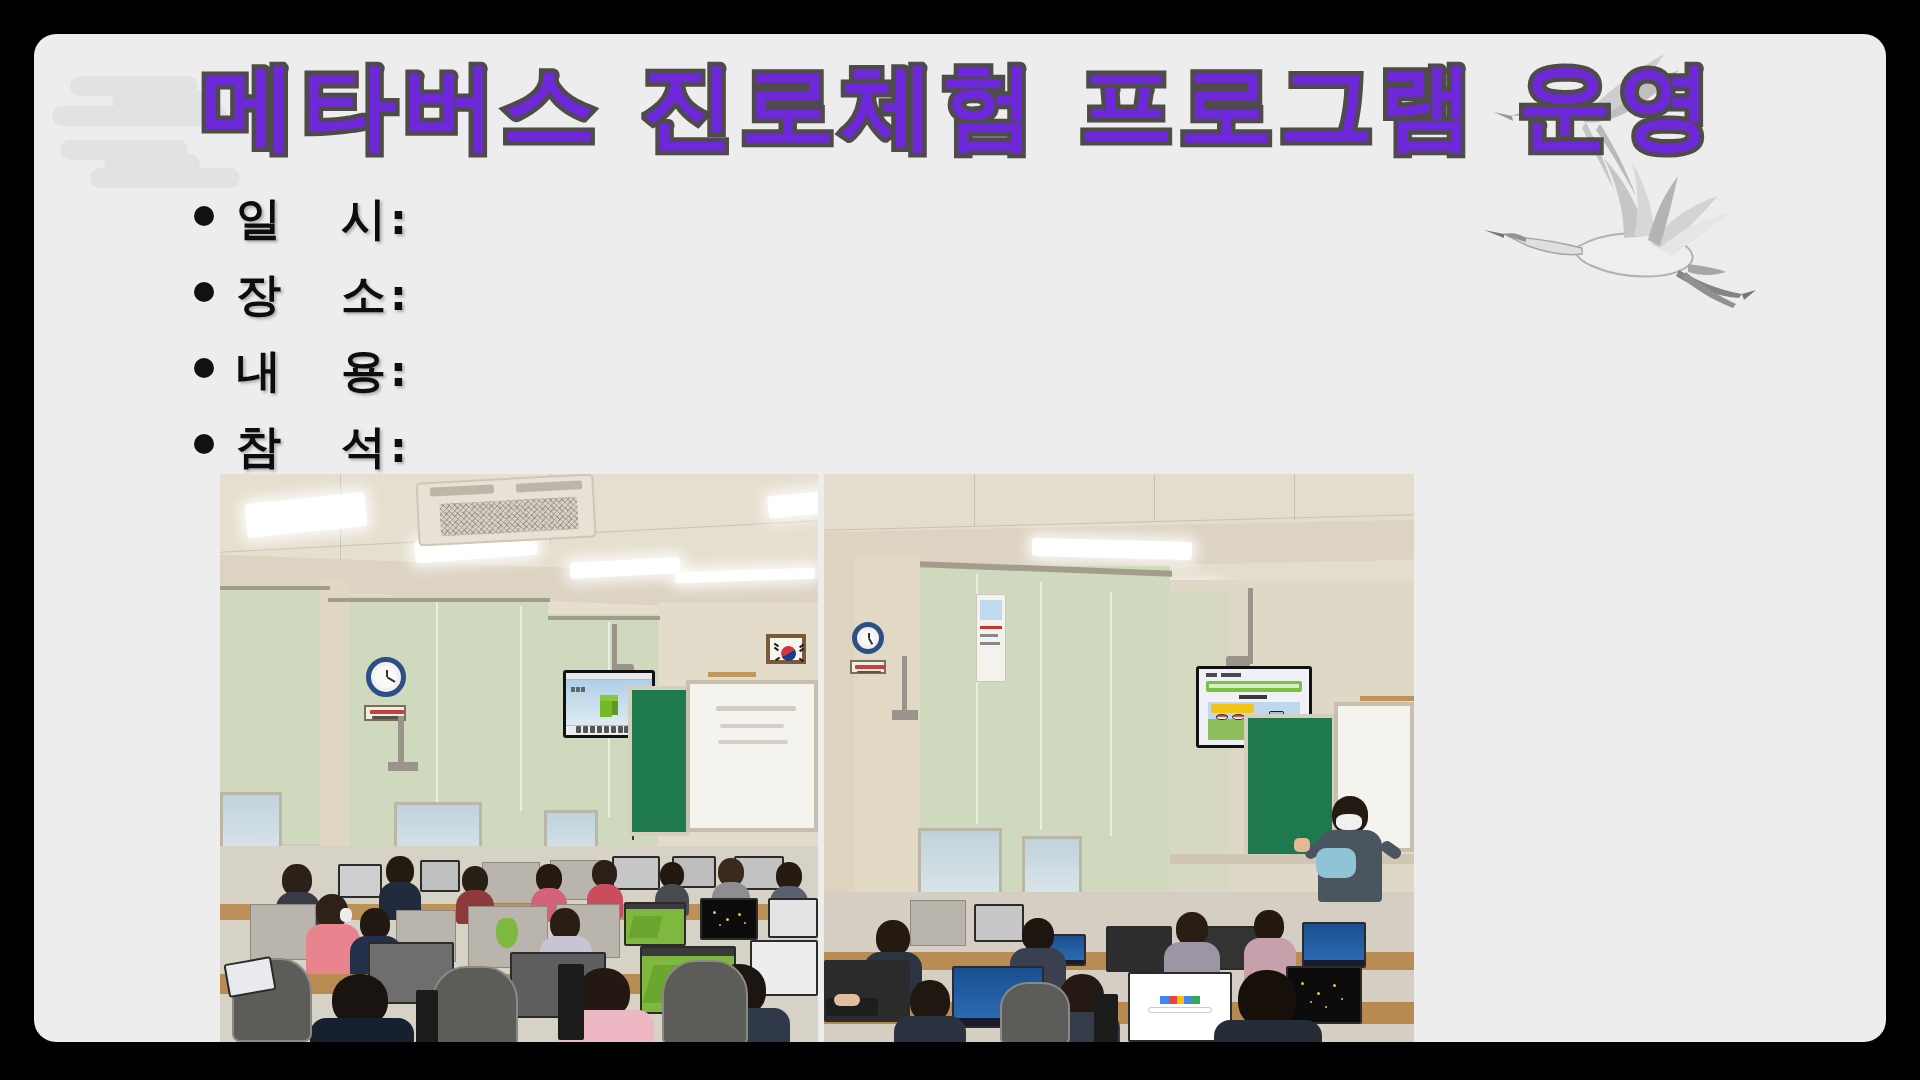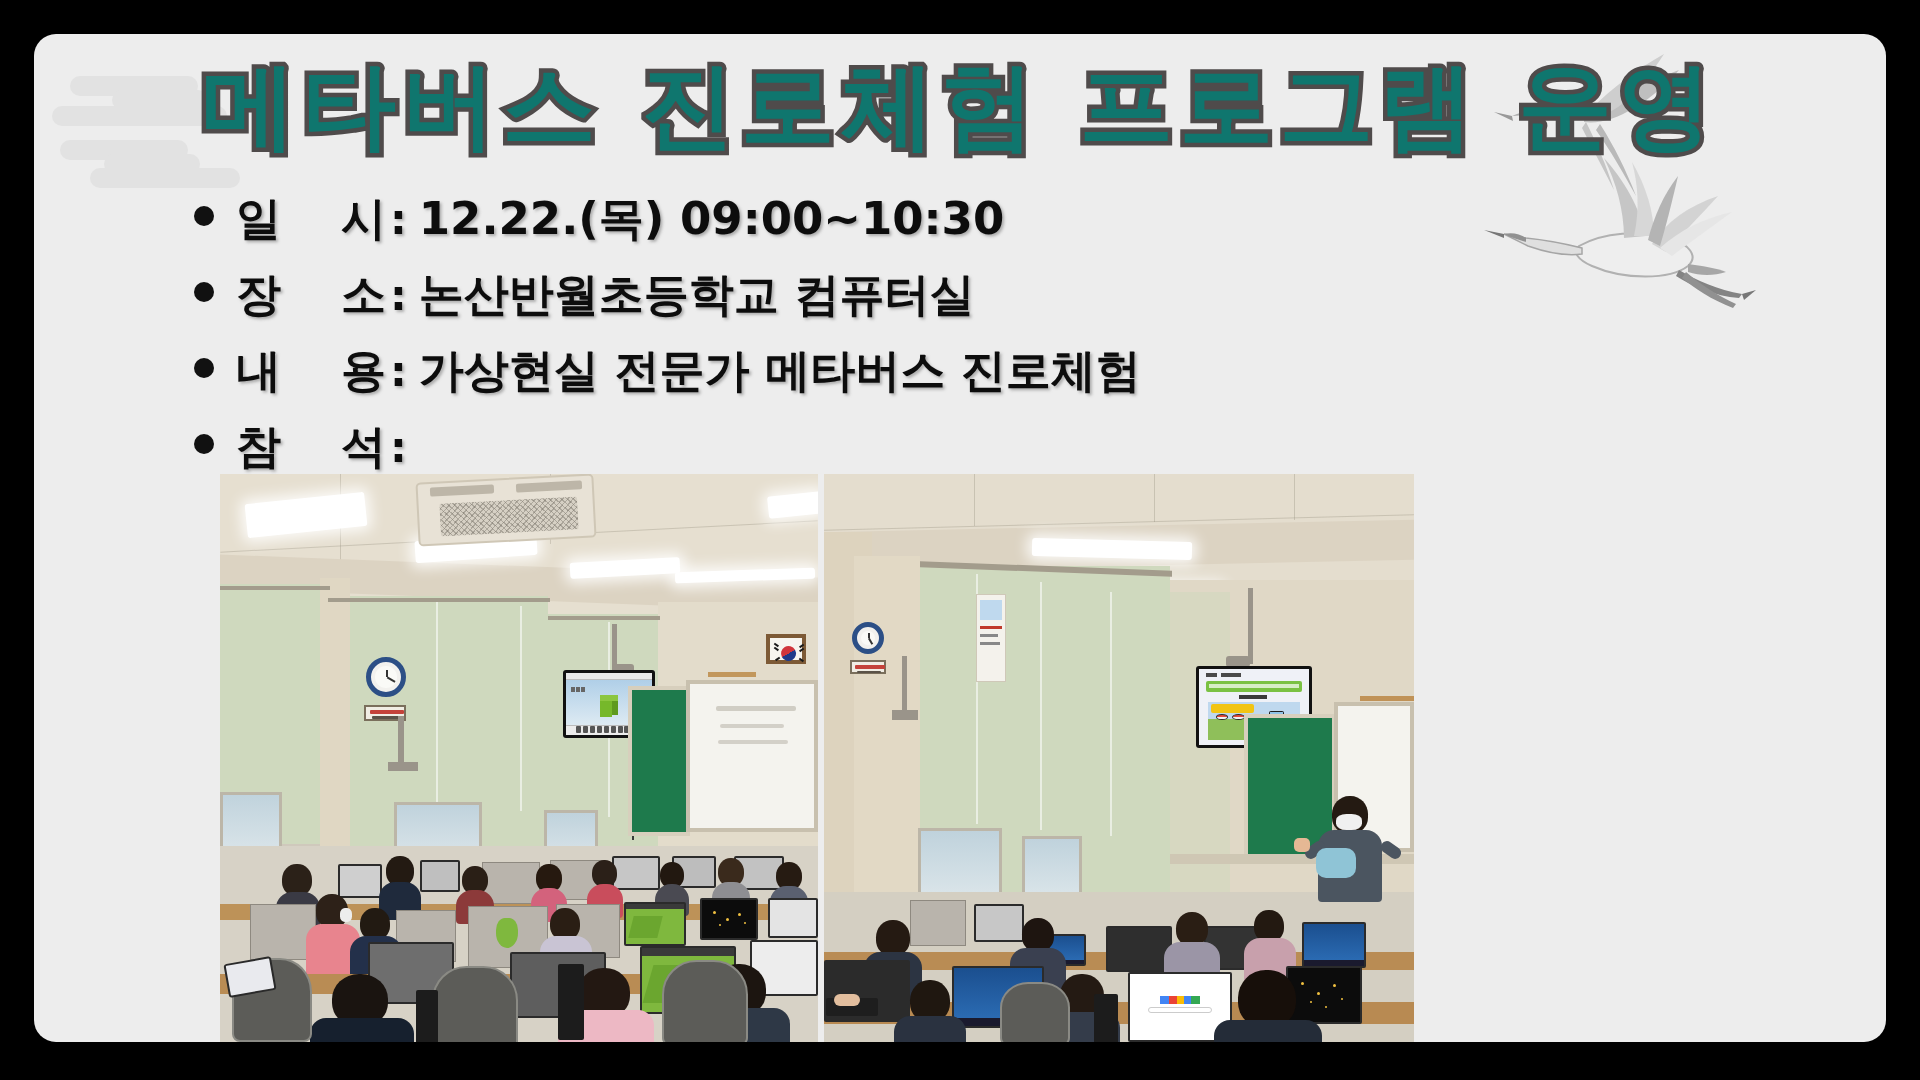--- a/index.html
+++ b/index.html
@@ -36,21 +36,21 @@
     position: absolute; left: 0; top: 18px; width: 1852px;
     text-align: center;
     z-index: 5;
   }
   .title {
     display: inline-block;
     font-family: "DejaVu Sans", sans-serif;
     font-size: 94px;
     font-weight: bold;
     letter-spacing: 6px;
-    color: #0f766e;
+    color: #6d28d9;
     -webkit-text-stroke: 9px #4F4B4B;
     paint-order: stroke fill;
     line-height: 1.15;
     white-space: nowrap;
   }
 
   
   .bullets {
     position: absolute; left: 160px; top: 155px;
     z-index: 6;
@@ -277,41 +277,38 @@
 
     <div class="bullets">
 
       <div class="bullet-row">
         <div class="bullet-dot"></div>
         <div class="bullet-label">
           <span>일</span>
           <span>시</span>
         </div>
         <div class="bullet-sep">:</div>
-        <div class="bullet-value">12.22.(목) 09:00~10:30</div>
       </div>
 
       <div class="bullet-row">
         <div class="bullet-dot"></div>
         <div class="bullet-label">
           <span>장</span>
           <span>소</span>
         </div>
         <div class="bullet-sep">:</div>
-        <div class="bullet-value">논산반월초등학교 컴퓨터실</div>
       </div>
 
       <div class="bullet-row">
         <div class="bullet-dot"></div>
         <div class="bullet-label">
           <span>내</span>
           <span>용</span>
         </div>
         <div class="bullet-sep">:</div>
-        <div class="bullet-value">가상현실 전문가 메타버스 진로체험</div>
       </div>
 
       <div class="bullet-row">
         <div class="bullet-dot"></div>
         <div class="bullet-label">
           <span>참</span>
           <span>석</span>
         </div>
         <div class="bullet-sep">:</div>
       </div>

